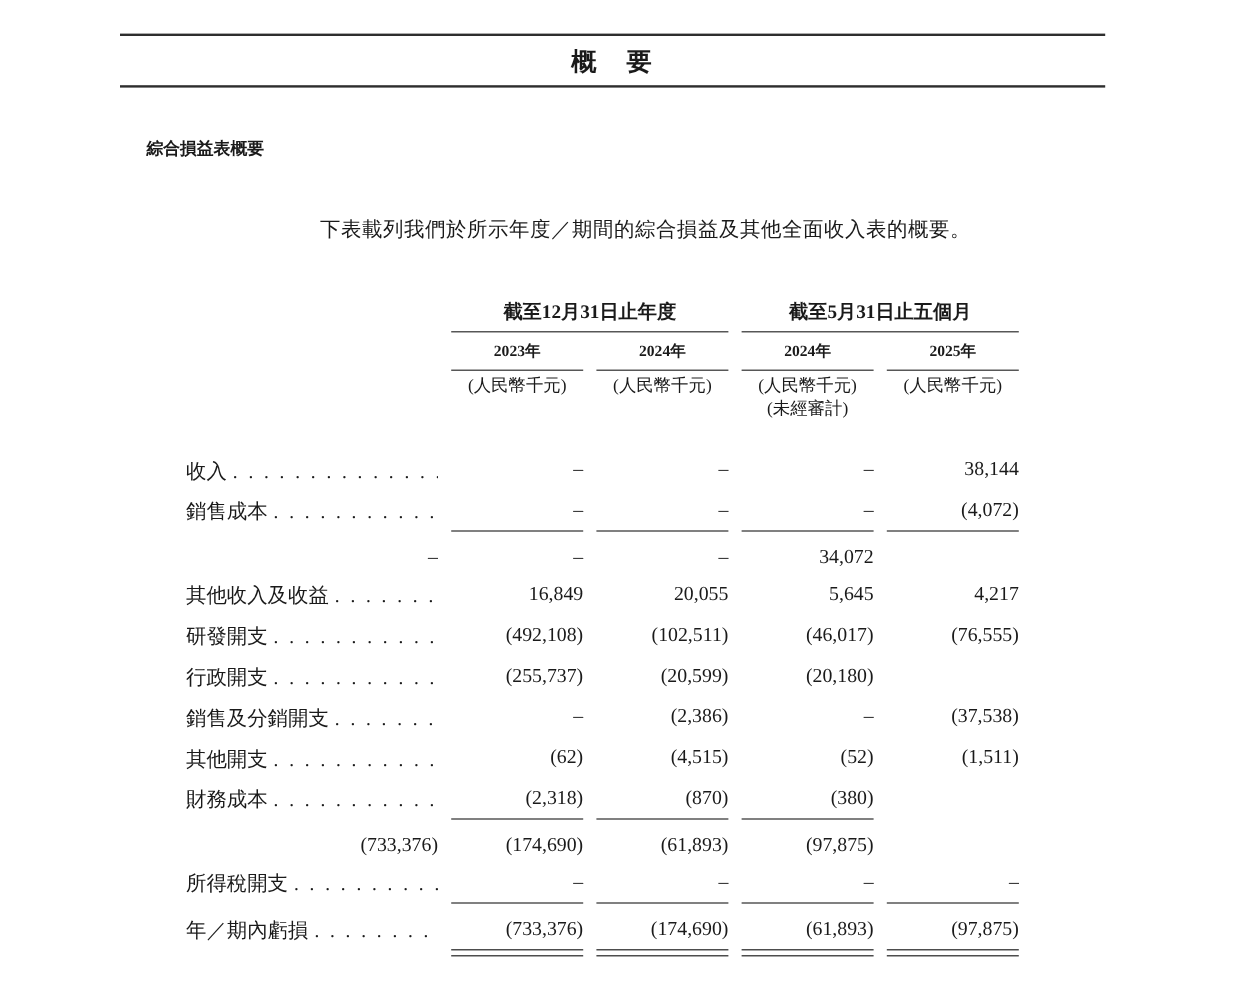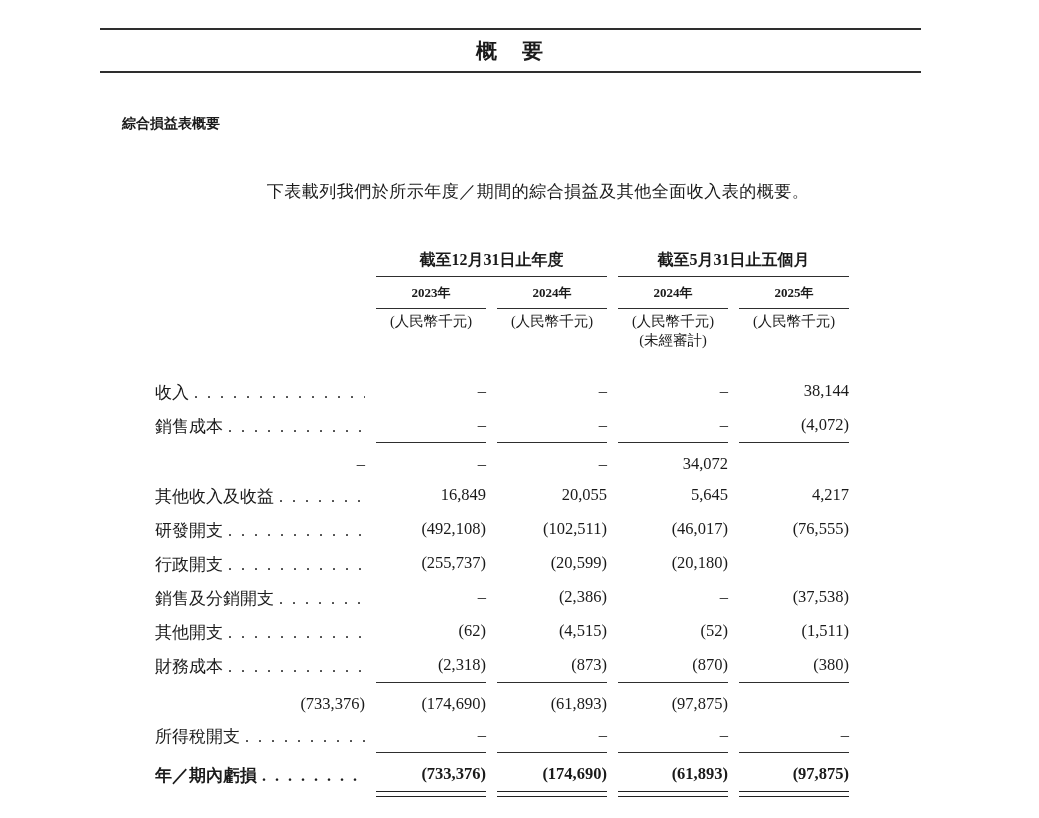--- a/index.html
+++ b/index.html
@@ -57,21 +57,21 @@
   .dots::before {
     content:". . . . . . . . . . . . . . . . . . . . . . . . . . . . . . . . . .";
     letter-spacing:2.5px; font-size:16px;
   }
   .num { text-align:right; padding-right:7px; font-size:16.5px; }
   .num.paren { padding-right:0; }
 
   .trow.u { margin-bottom:5px; }
   .trow.u .num { border-bottom:1.5px solid #2e2e2e; }
 
-  .trow.b { font-weight:bold; }
+  .trow.b { font-weight:normal; }
   .trow.d .num { border-bottom:1.5px solid #222222; position:relative; }
   .trow.d .num::after {
     content:""; position:absolute; left:0; right:0; bottom:-6px;
     height:1.5px; background:#222222;
   }
 </style>
 </head>
 <body>
 
 <div class="doc">
@@ -192,21 +192,20 @@
           <div class="cell num paren">(4,515)</div>
           <div class="cell num paren">(52)</div>
           <div class="cell num paren">(1,511)</div>
         </div>
         <div class="trow u">
           <div class="cell label">
             <span class="lt">財務成本</span>
             <span class="dots"></span>
           </div>
           <div class="cell num paren">(2,318)</div>
-          <div class="cell num paren">(873)</div>
           <div class="cell num paren">(870)</div>
           <div class="cell num paren">(380)</div>
         </div>
         <div class="trow">
           <div class="cell num paren">(733,376)</div>
           <div class="cell num paren">(174,690)</div>
           <div class="cell num paren">(61,893)</div>
           <div class="cell num paren">(97,875)</div>
         </div>
         <div class="trow u">

